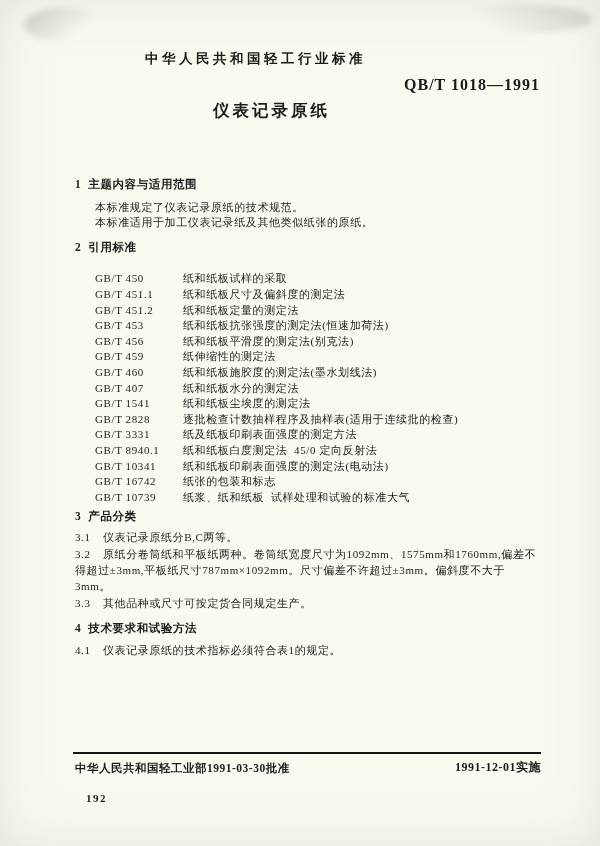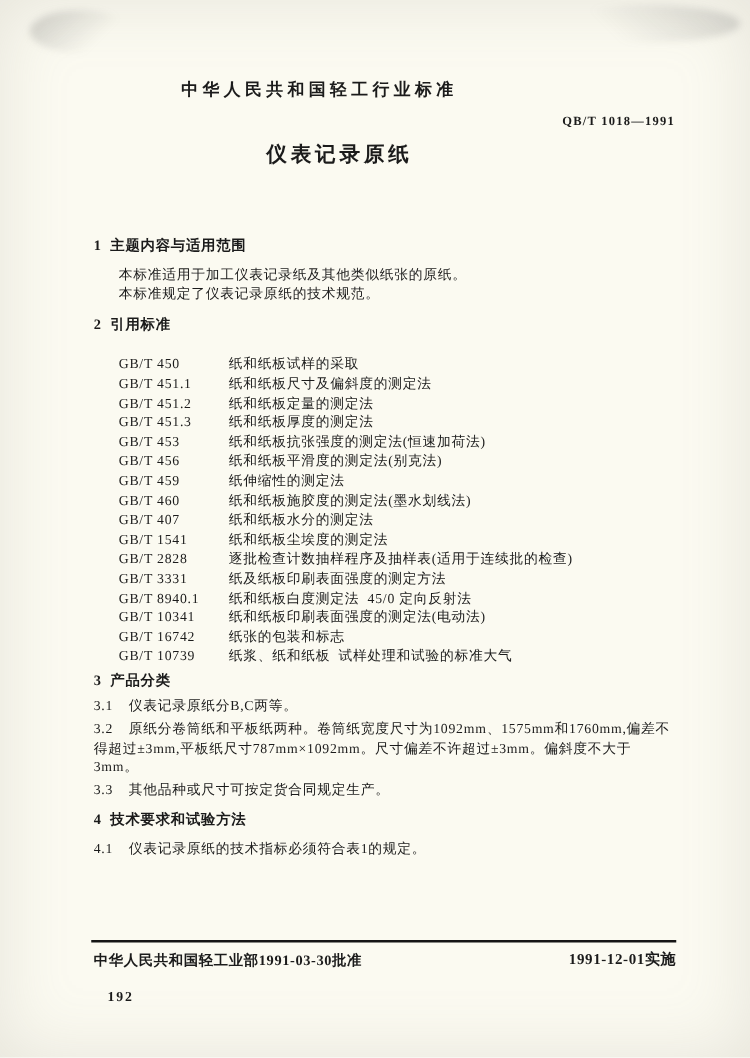--- a/index.html
+++ b/index.html
@@ -28,31 +28,31 @@
     border-radius: 50%; filter: blur(3px);
   }
   .content {
     position: absolute; inset: 0;
     padding: 0 60px 0 75px;
     font-size: 11px;
     line-height: 15.6px;
     letter-spacing: 0.6px;
   }
   .doc-header {
-    margin-top: 63px;
+    margin-top: 50px;
     margin-left: 70px;
     font-size: 13.5px;
     font-weight: 700;
     letter-spacing: 3.5px;
     line-height: 18px;
   }
   .standard-no {
     margin-top: 9px;
     text-align: right;
-    font-size: 10px;
+    font-size: 16px;
     font-weight: 600;
     letter-spacing: 1px;
     line-height: 16px;
   }
   .doc-title {
     margin-top: 6px;
     margin-left: 138px;
     font-size: 16.5px;
     font-weight: 700;
     letter-spacing: 3px;
@@ -104,30 +104,29 @@
   <div class="content">
 
     <div class="doc-header">中华人民共和国轻工行业标准</div>
 
     <div class="standard-no">QB/T 1018—1991</div>
 
     <div class="doc-title">仪表记录原纸</div>
 
     <div class="sec-heading sec1-heading">1  主题内容与适用范围</div>
     <div class="para-group">
+      <p class="para">本标准规定了仪表记录原纸的技术规范。</p>
       <p class="para">本标准适用于加工仪表记录纸及其他类似纸张的原纸。</p>
-      <p class="para">本标准规定了仪表记录原纸的技术规范。</p>
     </div>
 
     <div class="sec-heading sec2-heading">2  引用标准</div>
     <div class="refs">
       <div class="ref-row"><span class="ref-code">GB/T 450</span><span class="ref-title">纸和纸板试样的采取</span></div>
       <div class="ref-row"><span class="ref-code">GB/T 451.1</span><span class="ref-title">纸和纸板尺寸及偏斜度的测定法</span></div>
       <div class="ref-row"><span class="ref-code">GB/T 451.2</span><span class="ref-title">纸和纸板定量的测定法</span></div>
-      <div class="ref-row"><span class="ref-code">GB/T 451.3</span><span class="ref-title">纸和纸板厚度的测定法</span></div>
       <div class="ref-row"><span class="ref-code">GB/T 453</span><span class="ref-title">纸和纸板抗张强度的测定法(恒速加荷法)</span></div>
       <div class="ref-row"><span class="ref-code">GB/T 456</span><span class="ref-title">纸和纸板平滑度的测定法(别克法)</span></div>
       <div class="ref-row"><span class="ref-code">GB/T 459</span><span class="ref-title">纸伸缩性的测定法</span></div>
       <div class="ref-row"><span class="ref-code">GB/T 460</span><span class="ref-title">纸和纸板施胶度的测定法(墨水划线法)</span></div>
       <div class="ref-row"><span class="ref-code">GB/T 407</span><span class="ref-title">纸和纸板水分的测定法</span></div>
       <div class="ref-row"><span class="ref-code">GB/T 1541</span><span class="ref-title">纸和纸板尘埃度的测定法</span></div>
       <div class="ref-row"><span class="ref-code">GB/T 2828</span><span class="ref-title">逐批检查计数抽样程序及抽样表(适用于连续批的检查)</span></div>
       <div class="ref-row"><span class="ref-code">GB/T 3331</span><span class="ref-title">纸及纸板印刷表面强度的测定方法</span></div>
       <div class="ref-row"><span class="ref-code">GB/T 8940.1</span><span class="ref-title">纸和纸板白度测定法  45/0 定向反射法</span></div>
       <div class="ref-row"><span class="ref-code">GB/T 10341</span><span class="ref-title">纸和纸板印刷表面强度的测定法(电动法)</span></div>

